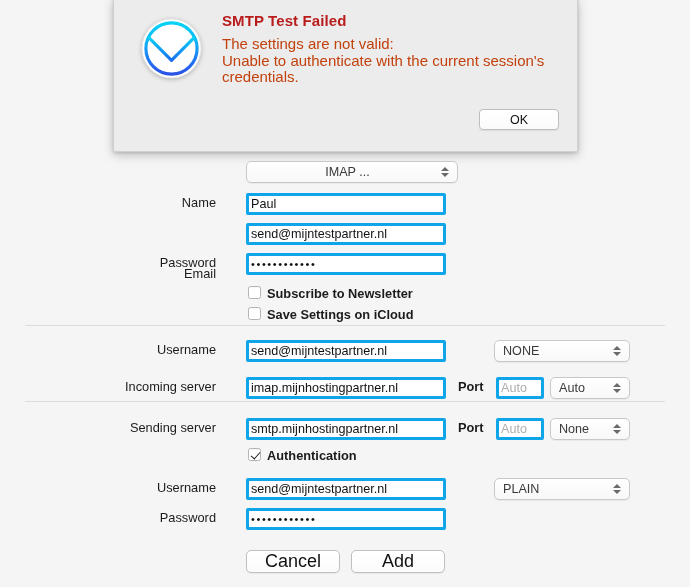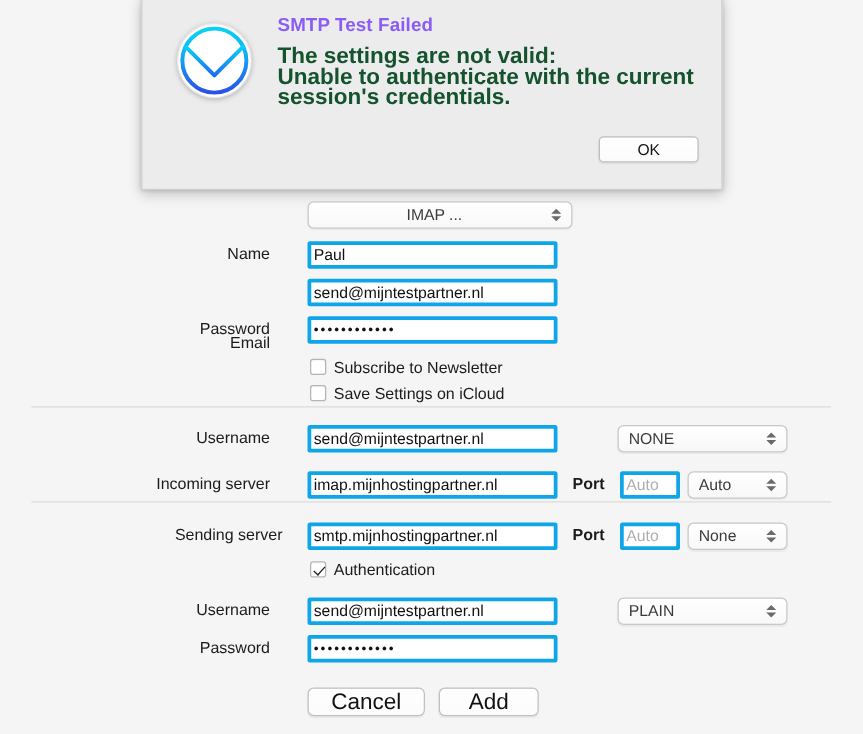--- a/index.html
+++ b/index.html
@@ -26,27 +26,27 @@
   .dlg-icon {
     position: absolute;
     left: 26px; top: 19px;
     width: 63px; height: 63px;
   }
   .dlg-icon svg { display:block; width:63px; height:63px;
     filter: drop-shadow(0 1px 2px rgba(0,0,0,0.25)); }
   .dlg-title {
     position: absolute;
     left: 108px; top: 14px;
-    font-size: 15px; font-weight: bold; color: #8b5cf6;
+    font-size: 15px; font-weight: bold; color: #b91c1c;
     letter-spacing: 0.1px;
   }
   .dlg-body {
     position: absolute;
     left: 108px; top: 38px;
-    font-size: 18px; color: #14532d; line-height: 16.5px; font-weight: bold;
+    font-size: 15px; color: #c2410c; line-height: 16.5px;
   }
   .dlg-link {
     position: absolute;
     left: 108px; top: 78px;
     font-size: 12.4px; color: #1b2fd0;
     text-decoration: underline; cursor: pointer;
   }
   .dlg-ok {
     position: absolute;
     right: 18px; bottom: 21px;
@@ -111,21 +111,21 @@
   }
   .chev i {
     display:block; width:0; height:0;
     border-left: 4px solid transparent;
     border-right: 4px solid transparent;
   }
   .chev i.up   { border-bottom: 4px solid #6a6a6a; }
   .chev i.down { border-top: 4px solid #6a6a6a; }
 
   
-  .cbrow { position: absolute; display: flex; align-items: center; cursor: default; }
+  .cbrow { position: absolute; display: flex; cursor: default; font-weight: bold; }
   .cbox {
     width: 13px; height: 13px;
     background: #fff;
     border: 1px solid #b4b4b4;
     border-radius: 2.5px;
     margin-right: 6px; flex: none;
     position: relative;
     box-shadow: inset 0 1px 0 rgba(0,0,0,0.03);
   }
   .cbox.on::after {
@@ -261,21 +261,21 @@
       <span class="ptext">Auto</span>
       <span class="chev">
         <i class="up"></i>
           <i class="down"></i>
       </span>
     </div>
 
     <div class="sep" style="top:249px;"></div>
 
     <div class="row" style="height:0;">
-      <div class="lbl" style="top:268px;margin-left:10px;">Sending server</div>
+      <div class="lbl" style="top:268px;">Sending server</div>
       <div class="field" style="top:266px;">smtp.mijnhostingpartner.nl</div>
     </div>
     <div class="portlbl" style="left:458px; top:268px;">Port</div>
     <div class="field ph" style="left:496px; top:266px; width:48px;">Auto</div>
     <div class="popup" style="left:550px; top:266px; width:80px;">
       <span class="ptext">None</span>
       <span class="chev">
         <i class="up"></i>
           <i class="down"></i>
       </span>
@@ -299,16 +299,16 @@
     </div>
 
     <div class="row" style="height:0;">
       <div class="lbl" style="top:358px;">Password</div>
       <div class="field" style="top:356px;">
         <span class="dots">••••••••••••</span>
       </div>
     </div>
 
     <div class="btn" style="left:246px; top:398px; width:94px;">Cancel</div>
-    <div class="btn" style="left:351px; top:398px; width:80px;">Add</div>
+    <div class="btn" style="left:351px; top:398px; width:94px;">Add</div>
 
   </div>
 </div>
 
 </body></html>

